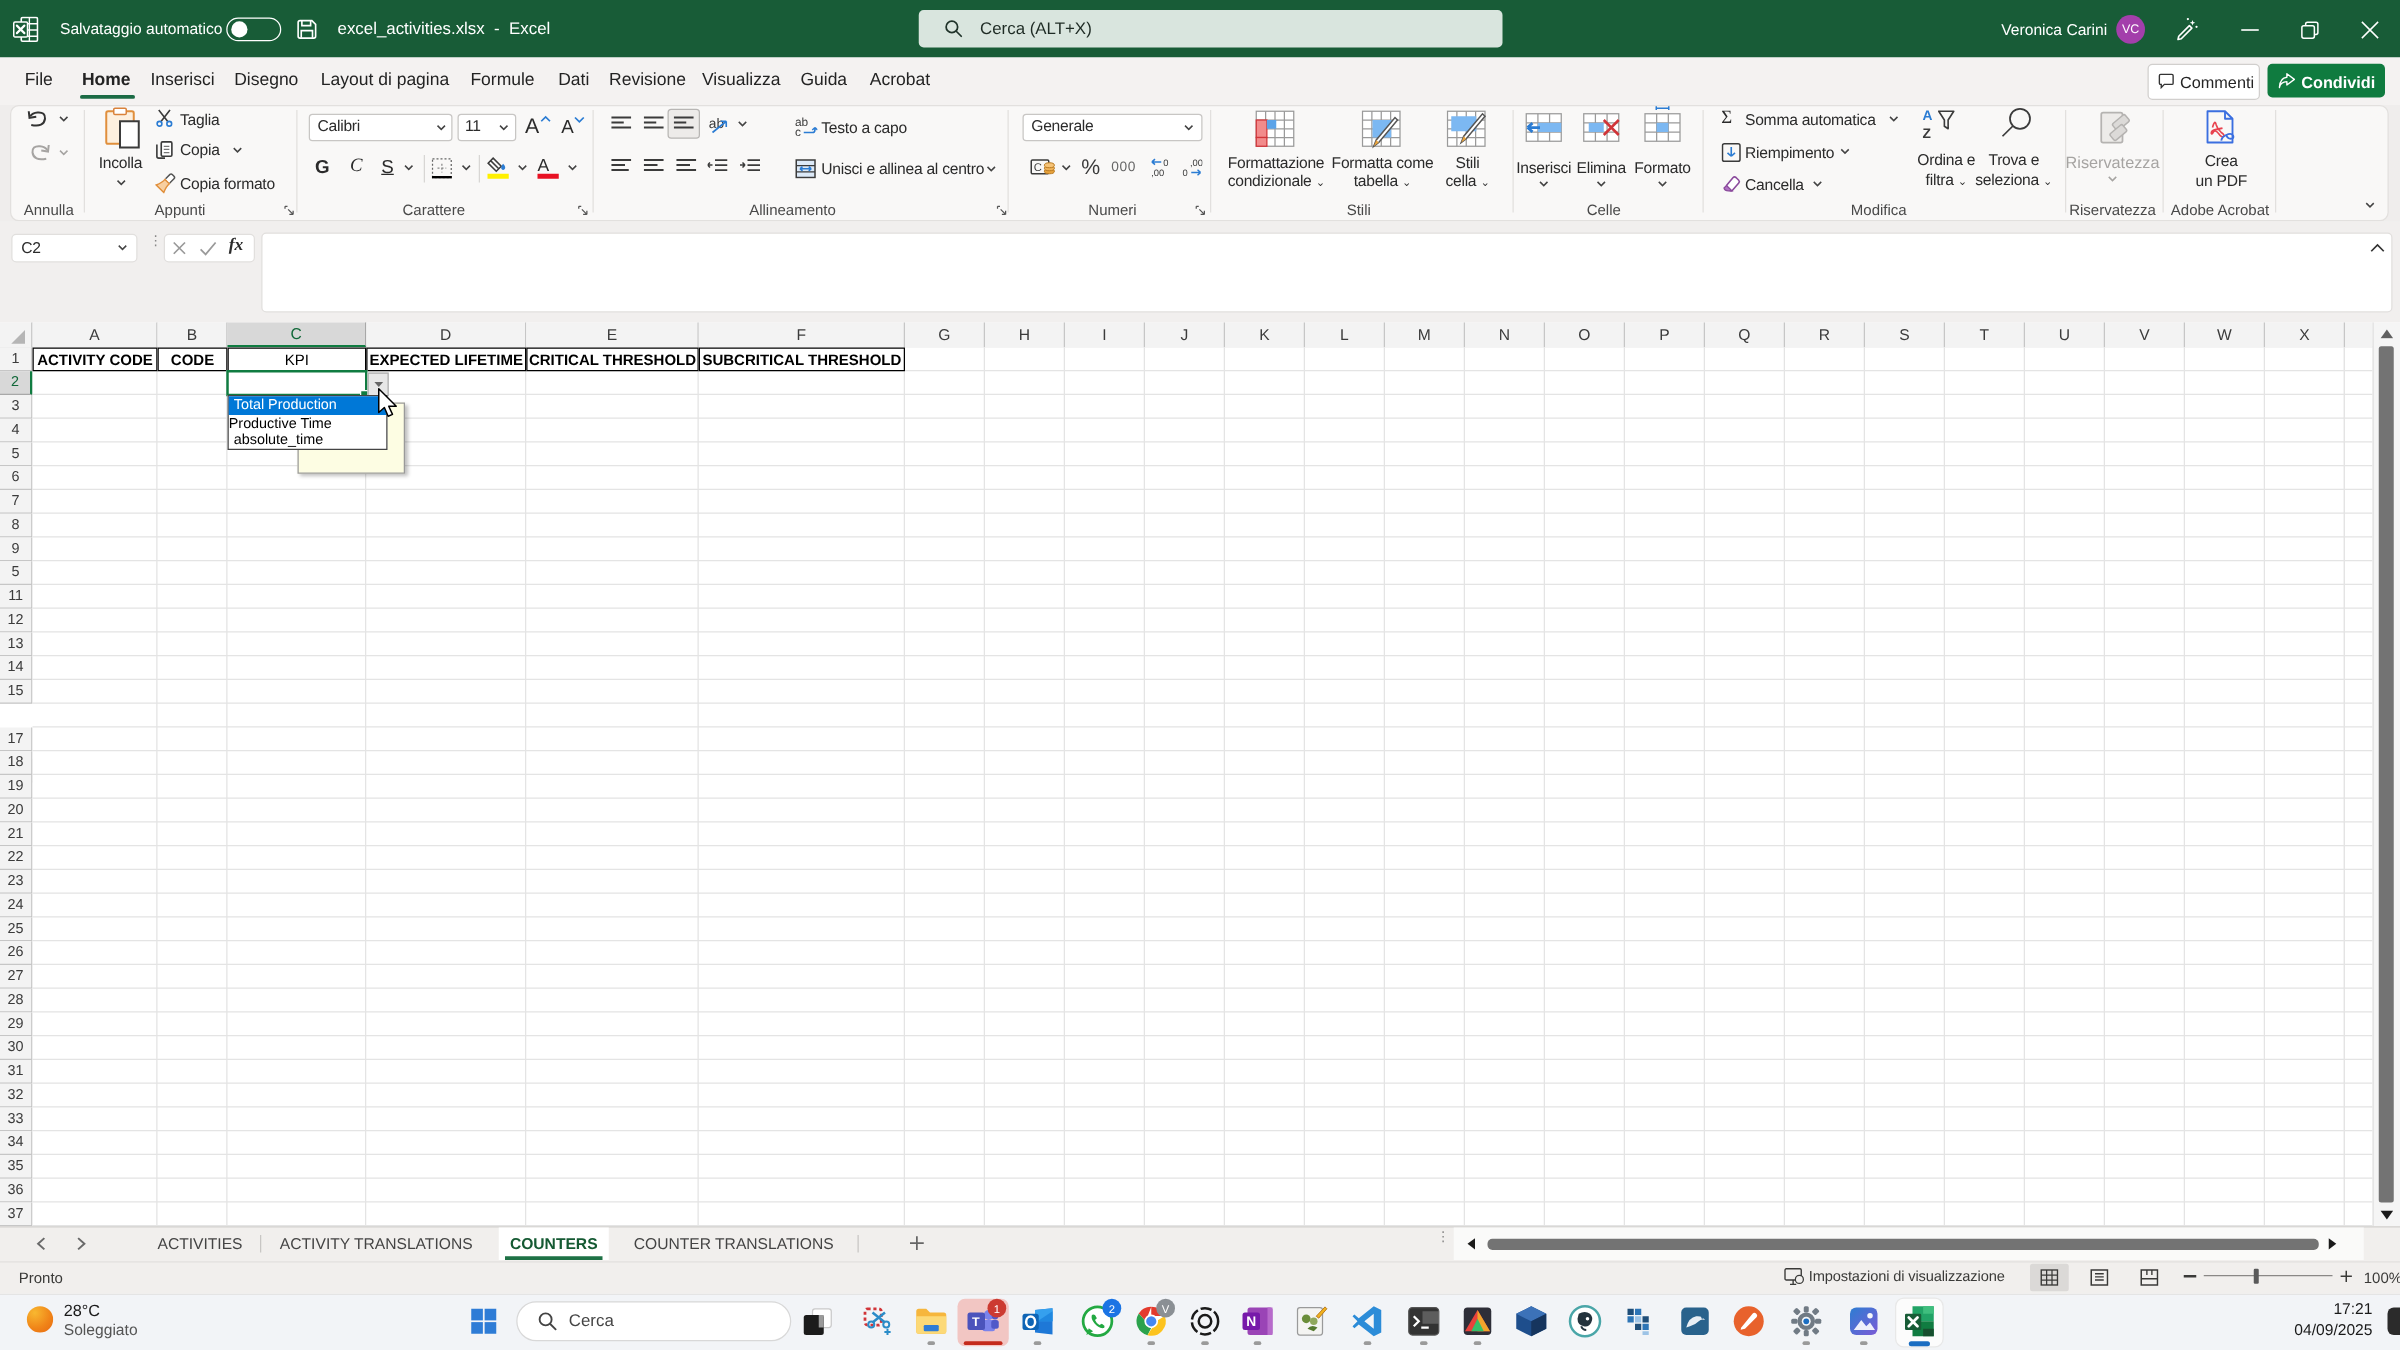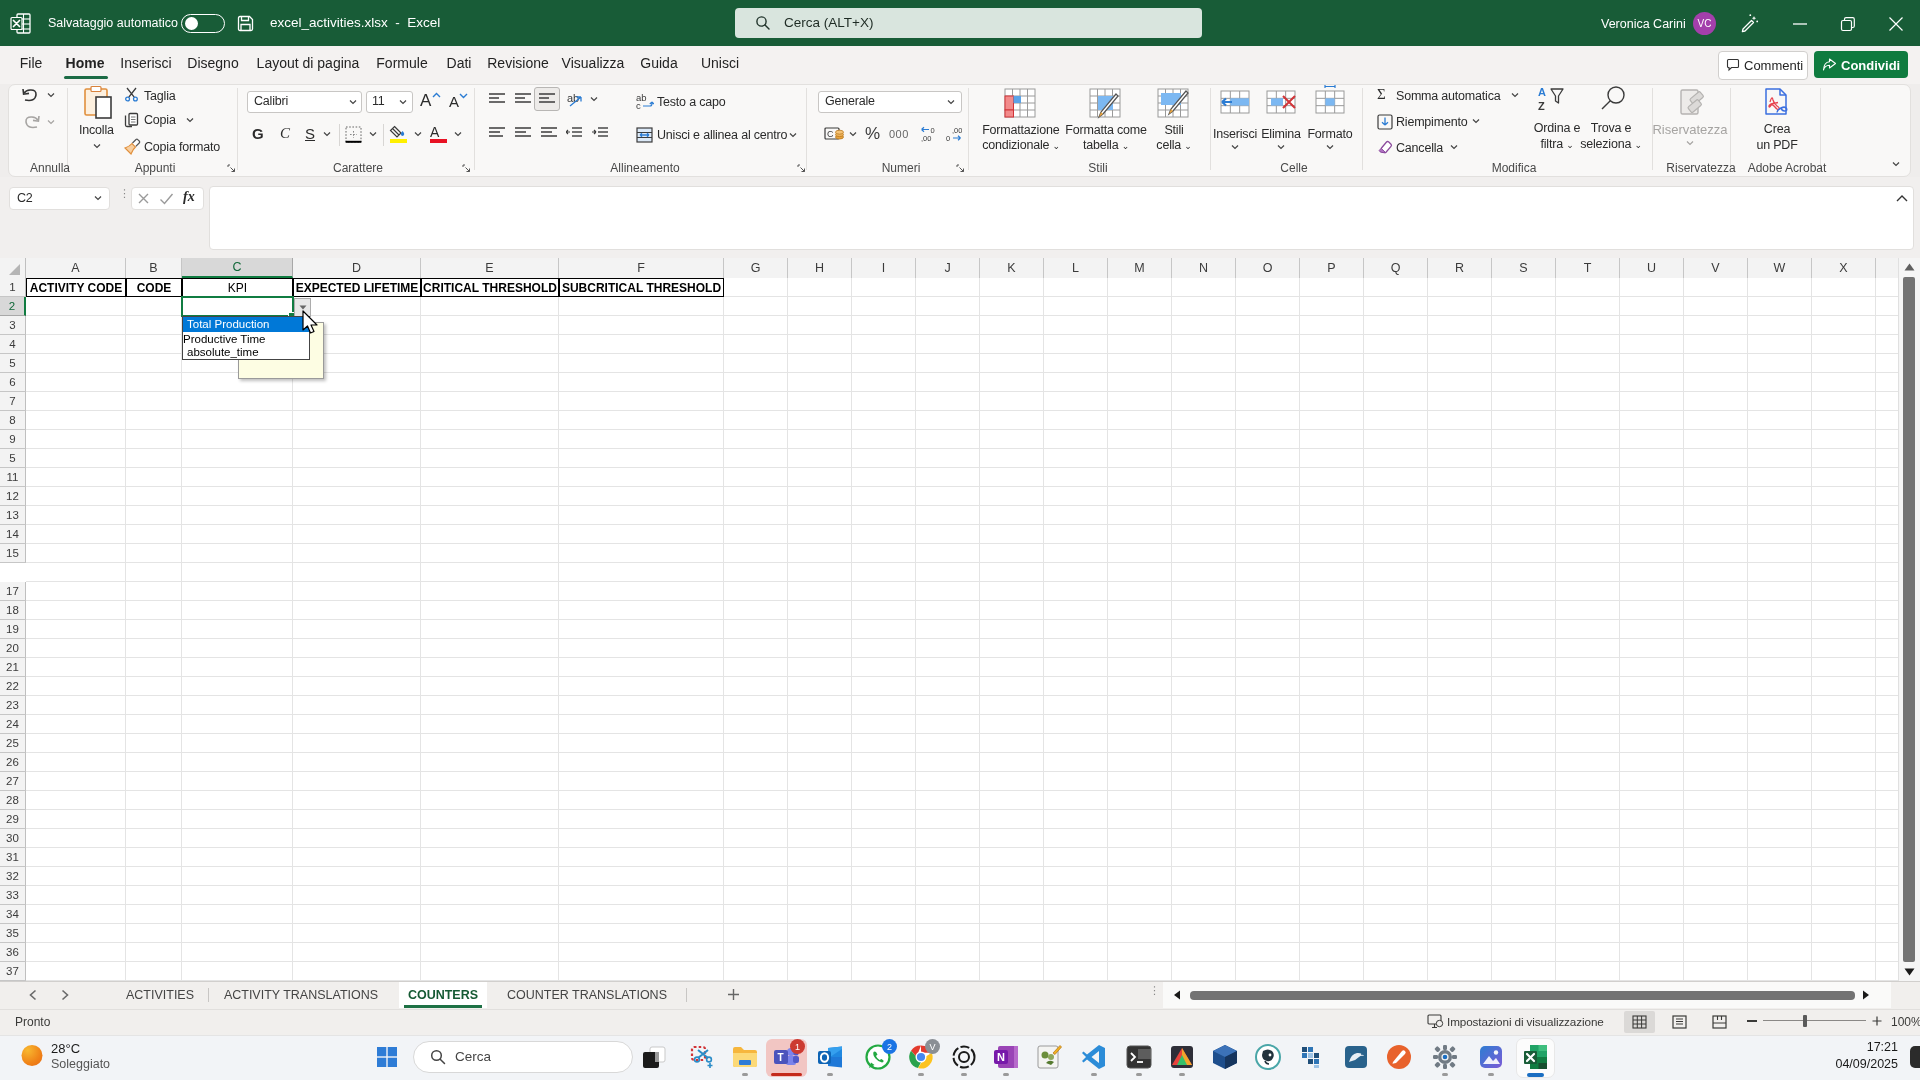--- a/index.html
+++ b/index.html
@@ -1,20 +1,20 @@
 <!DOCTYPE html>
 <html><head><meta charset="utf-8">
 <style>
   html,body{margin:0;padding:0;}
   #page{position:relative;width:1920px;height:1080px;overflow:hidden;
     font-family:"Liberation Sans",sans-serif;background:#fff;
     -webkit-font-smoothing:antialiased;}
   .abs{position:absolute;}
   .ctr{display:flex;align-items:center;justify-content:center;}
-  .lbl{position:absolute;font-size:12px;color:#494949;text-align:left;white-space:nowrap;margin-left:11px;}
+  .lbl{position:absolute;font-size:12px;color:#494949;text-align:left;white-space:nowrap;}
   svg{display:block;}
 </style></head><body>
 <div id="page">
 
 <div class="abs" style="left:0;top:0;width:1920px;height:46px;background:#185C37;"></div>
 <svg class="abs" style="left:10px;top:13px" width="21" height="21" viewBox="0 0 21 21">
 <rect x="7" y="1" width="13" height="19" rx="1" fill="none" stroke="#fff" stroke-width="1.3"></rect>
 <line x1="7" y1="6" x2="20" y2="6" stroke="#fff" stroke-width="1.1"></line>
 <line x1="7" y1="11" x2="20" y2="11" stroke="#fff" stroke-width="1.1"></line>
 <line x1="7" y1="16" x2="20" y2="16" stroke="#fff" stroke-width="1.1"></line>
@@ -59,21 +59,21 @@
 <div class="abs" style="left:31px;top:55px;transform:translateX(-50%);font-size:14px;color:#232323;white-space:nowrap;">File</div>
 <div class="abs" style="left:85px;top:55px;transform:translateX(-50%);font-size:14px;color:#232323;font-weight:bold;white-space:nowrap;">Home</div>
 <div class="abs" style="left:146px;top:55px;transform:translateX(-50%);font-size:14px;color:#232323;white-space:nowrap;">Inserisci</div>
 <div class="abs" style="left:213px;top:55px;transform:translateX(-50%);font-size:14px;color:#232323;white-space:nowrap;">Disegno</div>
 <div class="abs" style="left:308px;top:55px;transform:translateX(-50%);font-size:14px;color:#232323;white-space:nowrap;">Layout di pagina</div>
 <div class="abs" style="left:402px;top:55px;transform:translateX(-50%);font-size:14px;color:#232323;white-space:nowrap;">Formule</div>
 <div class="abs" style="left:459px;top:55px;transform:translateX(-50%);font-size:14px;color:#232323;white-space:nowrap;">Dati</div>
 <div class="abs" style="left:518px;top:55px;transform:translateX(-50%);font-size:14px;color:#232323;white-space:nowrap;">Revisione</div>
 <div class="abs" style="left:593px;top:55px;transform:translateX(-50%);font-size:14px;color:#232323;white-space:nowrap;">Visualizza</div>
 <div class="abs" style="left:659px;top:55px;transform:translateX(-50%);font-size:14px;color:#232323;white-space:nowrap;">Guida</div>
-<div class="abs" style="left:720px;top:55px;transform:translateX(-50%);font-size:14px;color:#232323;white-space:nowrap;">Unisci</div>
+<div class="abs" style="left:720px;top:55px;transform:translateX(-50%);font-size:14px;color:#232323;white-space:nowrap;">Acrobat</div>
 <div class="abs" style="left:64px;top:76px;width:44px;height:3px;background:#1B6B45;border-radius:2px;"></div>
 <div class="abs" style="left:1718px;top:51px;width:88px;height:27px;background:#fff;border:1px solid #D1CFCD;border-radius:4px;"></div>
 <svg class="abs" style="left:1726px;top:58px" width="14" height="14" viewBox="0 0 14 14">
       <path d="M1.5 2.5 Q1.5 1.5 2.5 1.5 L11.5 1.5 Q12.5 1.5 12.5 2.5 L12.5 8.5 Q12.5 9.5 11.5 9.5 L5.5 9.5 L3 12 L3 9.5 L2.5 9.5 Q1.5 9.5 1.5 8.5 Z" fill="none" stroke="#333" stroke-width="1.1"></path>
     </svg>
 <div class="abs" style="left:1744px;top:58px;font-size:13px;color:#252525;">Commenti</div>
 <div class="abs" style="left:1814px;top:51px;width:94px;height:27px;background:#0F7B3F;border-radius:4px;"></div>
 <svg class="abs" style="left:1822px;top:57px" width="15" height="15" viewBox="0 0 15 15">
       <path d="M1.5 13 Q2.5 8.5 7.5 8.3 L7.5 11 L13.5 6.5 L7.5 2 L7.5 4.8 Q2 5.2 1.5 13 Z" fill="none" stroke="#fff" stroke-width="1.1" stroke-linejoin="round"></path>
     </svg>

